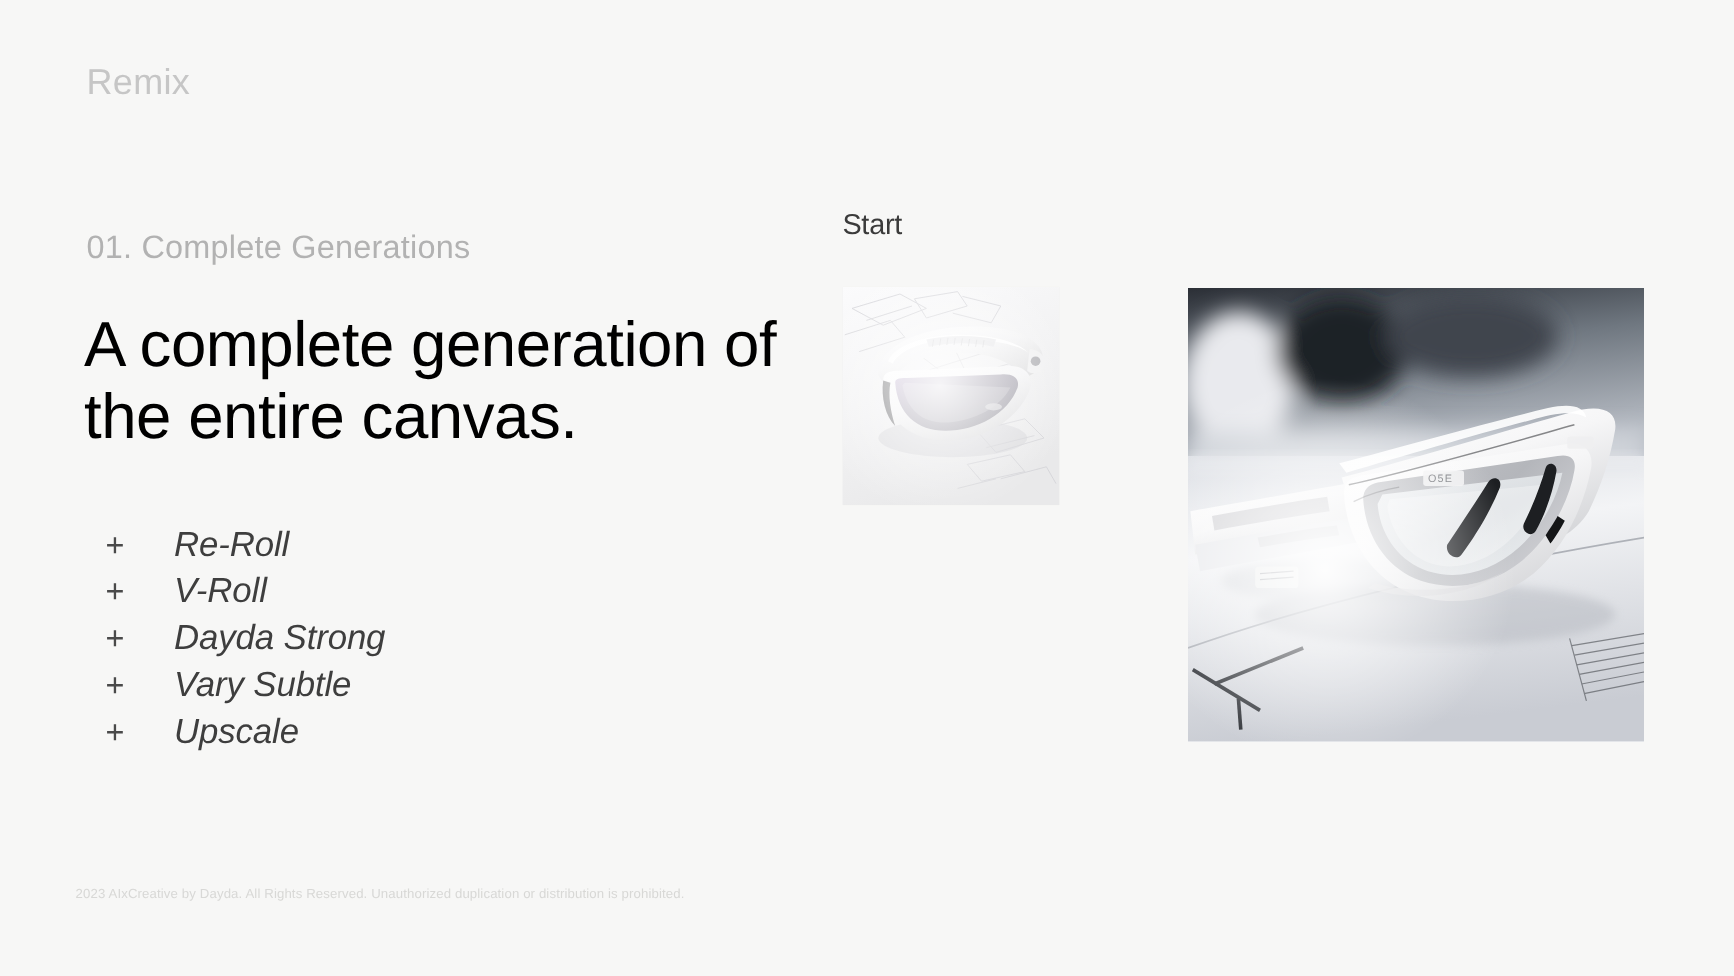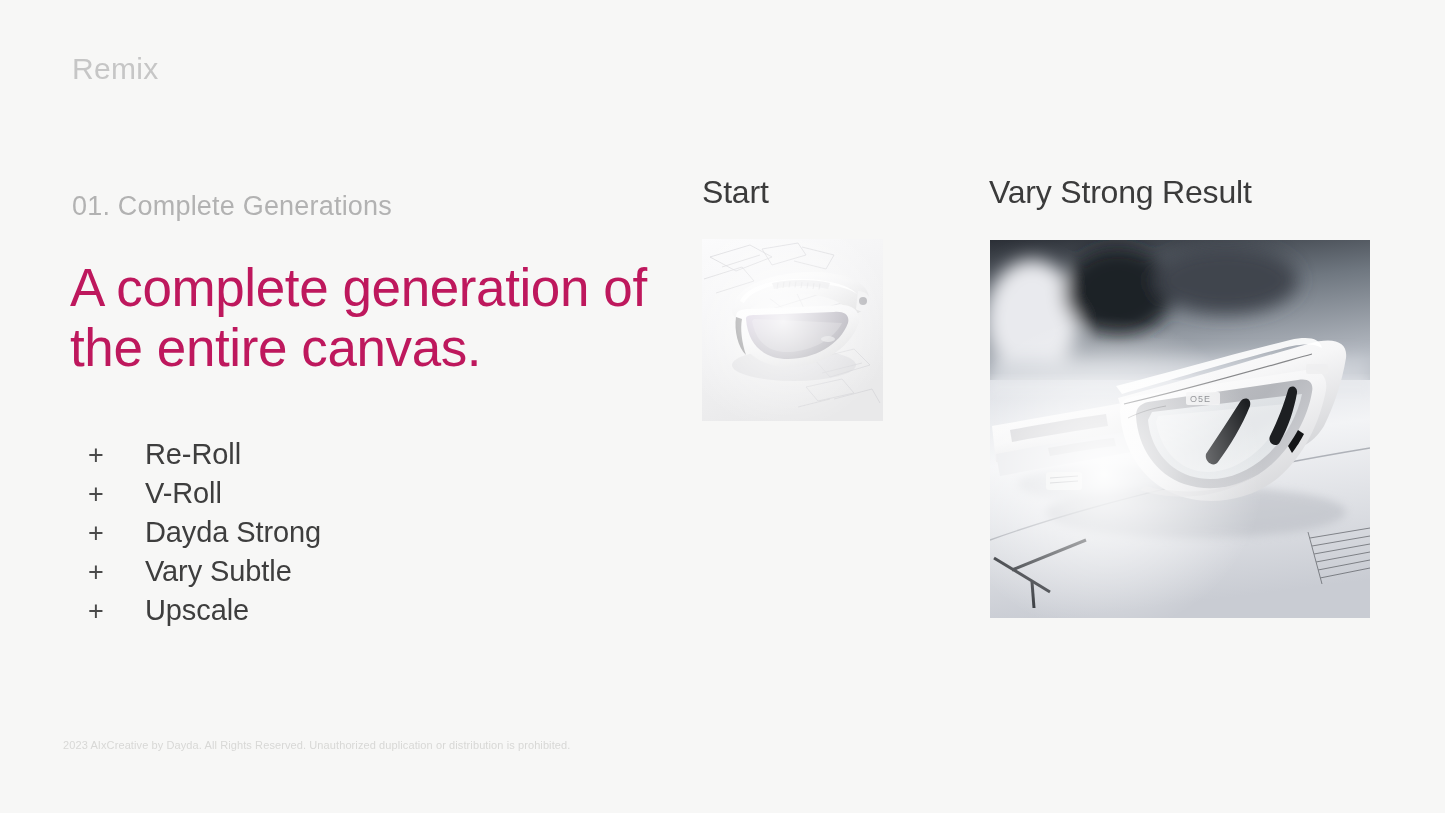--- a/index.html
+++ b/index.html
@@ -20,42 +20,42 @@
   .section-label {
     position:absolute; left:72px; top:190px;
     font-size:27px; font-weight:400; letter-spacing:0.2px;
     color:#b2b2b2; line-height:1.2;
   }
 
   .headline {
     position:absolute; left:70px; top:258px;
     width:610px;
     font-size:53px; font-weight:400; letter-spacing:-0.4px;
-    color:#be185d; line-height:1.14;
+    color:#000000; line-height:1.14;
   }
 
   .feature-list {
     position:absolute; left:88px; top:440px;
     list-style:none;
   }
   .feature-item {
     display:flex; align-items:baseline;
     height:39px;
     font-size:29px; font-weight:400; color:#3e3e3e;
     letter-spacing:-0.1px;
   }
   .plus-icon {
     width:57px; flex:0 0 57px;
     font-size:27px; color:#4a4a4a; line-height:1;
   }
-  .feature-label { line-height:1; }
+  .feature-label { line-height:1;font-style:italic; }
 
   .col-head {
     position:absolute;
-    font-size:32px; font-weight:400; color:#3b3b3b;
+    font-size:24px; font-weight:400; color:#3b3b3b;
     letter-spacing:-0.2px; line-height:1;
   }
   .col-head.start { left:702px; top:176px; }
   .col-head.result { left:989px; top:176px; }
 
   .thumb-start {
     position:absolute; left:702px; top:239px;
     width:181px; height:182px; overflow:hidden;
     background:#f2f2f1;
   }
@@ -100,21 +100,20 @@
       <span class="plus-icon">+</span>
       <span class="feature-label">Vary Subtle</span>
     </li>
     <li class="feature-item">
       <span class="plus-icon">+</span>
       <span class="feature-label">Upscale</span>
     </li>
   </ul>
 
   <div class="col-head start">Start</div>
-  <div class="col-head result">Vary Strong Result</div>
 
   <div class="thumb-start">
     <svg viewBox="0 0 181 182" preserveAspectRatio="xMidYMid slice">
       <defs>
         <linearGradient id="sBg" x1="0" y1="0" x2="0.4" y2="1">
           <stop offset="0%" stop-color="#fbfbfc"></stop>
           <stop offset="55%" stop-color="#f2f2f3"></stop>
           <stop offset="100%" stop-color="#e9e9ea"></stop>
         </linearGradient>
         <linearGradient id="sFrame" x1="0" y1="0" x2="0.6" y2="1">

